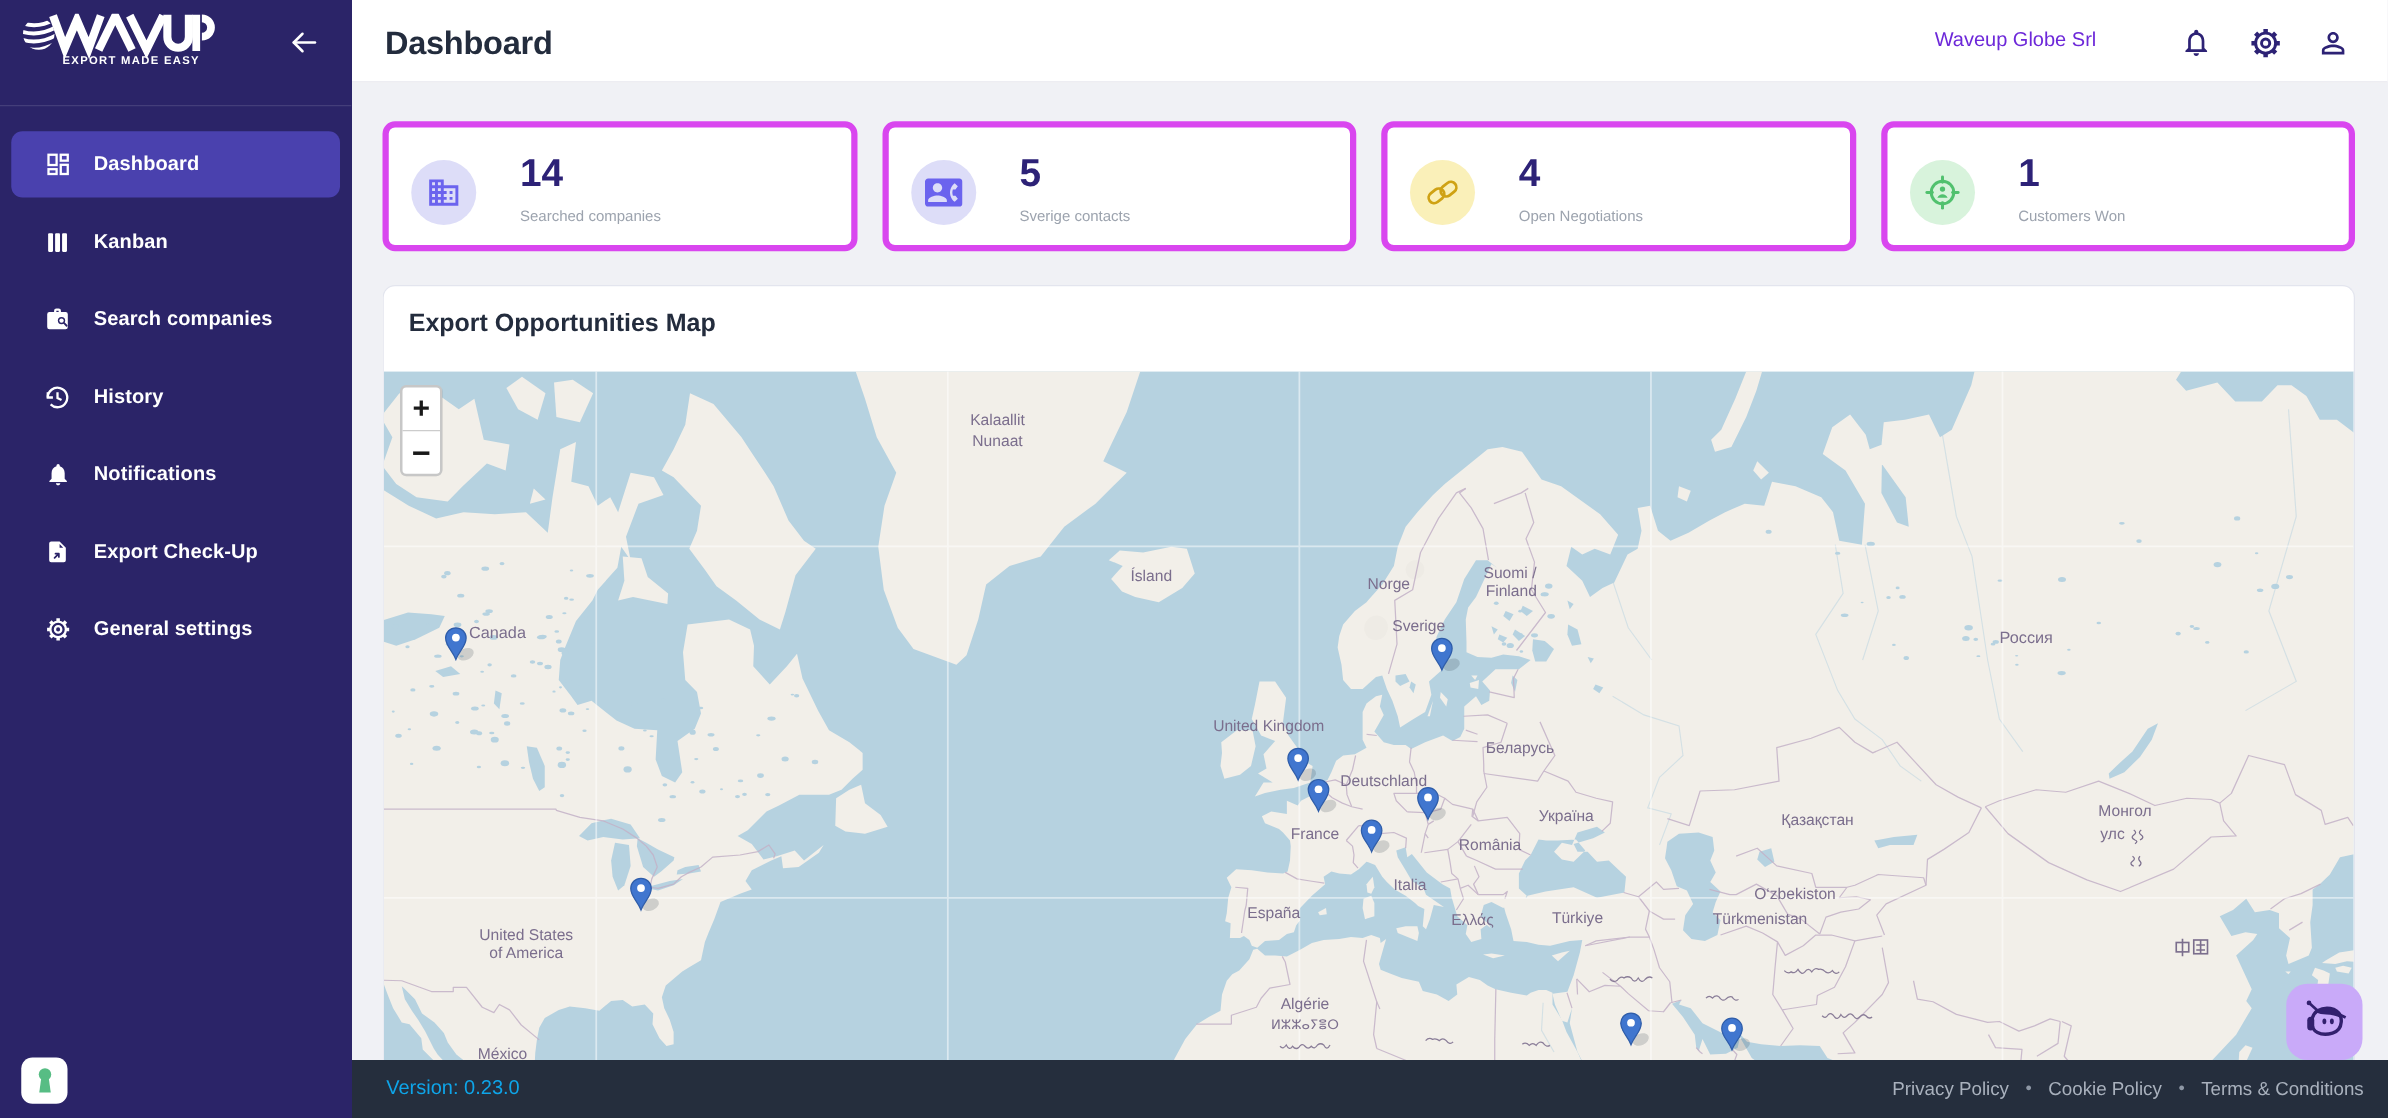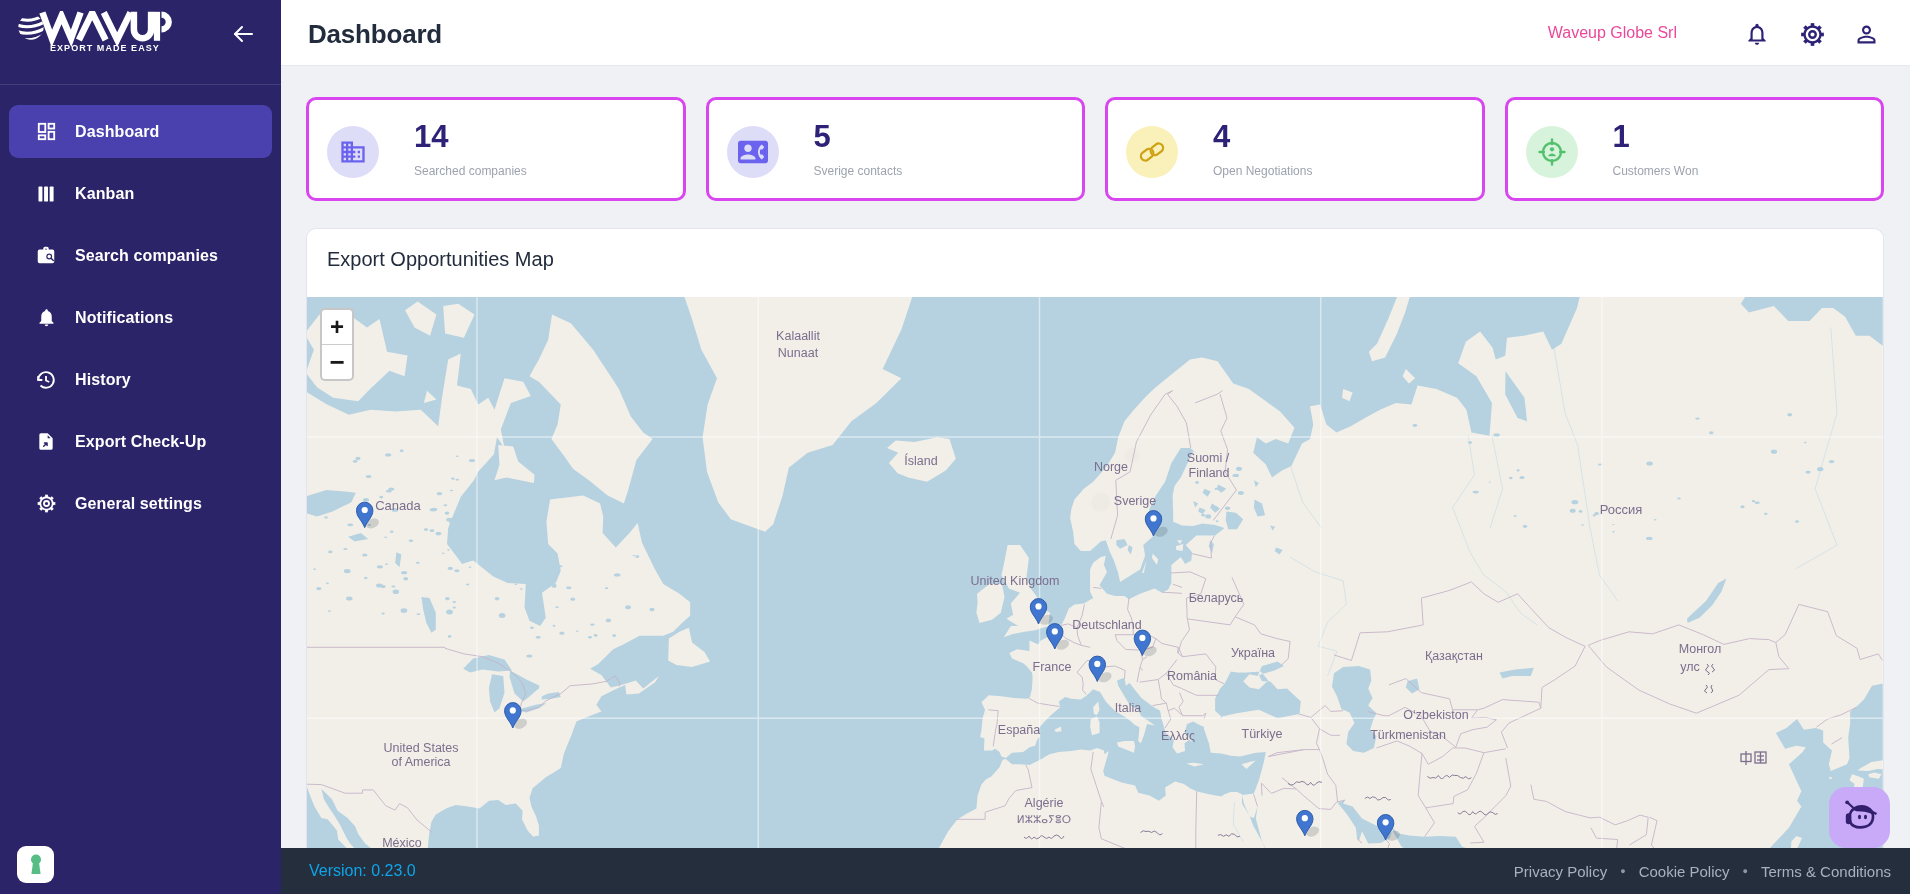--- a/index.html
+++ b/index.html
@@ -9,31 +9,31 @@
 .logo{position:absolute;left:15px;top:11px}
 .backarw{position:absolute;right:26px;top:22px;color:#fff}
 .nav{padding:20px 9px 0 9px}
 .nav-item{display:flex;align-items:center;height:53px;margin-bottom:9px;border-radius:9px;color:#fff}
 .nav-item.active{background:#4a41ae}
 .nav-ic{width:22px;height:22px;margin-left:26px;flex:0 0 22px;display:flex;align-items:center;justify-content:center}
 .nav-tx{margin-left:18px;font-size:16px;font-weight:700;letter-spacing:0.1px}
 .keyhole{position:fixed;left:17px;top:846px;width:37px;height:37px;background:#fff;border-radius:9px;z-index:40;display:flex;align-items:center;justify-content:center}
 .topbar{position:fixed;left:281px;top:0;right:0;height:66px;background:#fff;border-bottom:1px solid #e7e8ee;z-index:20}
 .pagetitle{position:absolute;left:27px;top:19px;font-size:26px;font-weight:700;color:#232c3d;letter-spacing:-0.2px}
-.company{position:absolute;right:233px;top:24px;font-size:16px;color:#ec4899}
+.company{position:absolute;right:233px;top:24px;font-size:16px;color:#6d28d9}
 .tb-ic{position:absolute;top:21px;color:#2d2275}
 .content{position:fixed;left:281px;top:66px;right:0;bottom:0;background:#f0f1f5;z-index:1}
 .cards{position:absolute;left:25px;top:31px;width:1578px;display:flex;gap:20px}
-.card{flex:1;background:#fff;border:3px solid #d946ef;border-radius:10px;height:104px;position:relative}
+.card{flex:1;background:#fff;border:5px solid #d946ef;border-radius:10px;height:104px;position:relative}
 .badge{position:absolute;left:18px;top:26px;width:52px;height:52px;border-radius:50%;display:flex;align-items:center;justify-content:center}
 .b-ind{background:#ddddf8}.b-yel{background:#faf0b9}.b-grn{background:#d8f3dc}
 .num{position:absolute;left:105px;top:19px;font-size:31px;font-weight:700;color:#2d2277}
 .lbl{position:absolute;left:105px;top:64px;font-size:12px;color:#9ca3ae}
 .mapcard{position:absolute;left:25px;top:162px;width:1578px;height:760px;background:#fff;border:1px solid #e3e5ee;border-radius:10px 10px 0 0;border-bottom:none}
-.maptitle{position:absolute;left:20px;top:19px;font-size:20px;font-weight:400;color:#232c3d}
+.maptitle{position:absolute;left:20px;top:19px;font-size:20px;font-weight:700;color:#232c3d}
 .maparea{position:absolute;left:0px;top:68px;width:1576px;height:598px;overflow:hidden}
 .zoomctl{position:fixed;left:320px;top:308px;width:34px;height:73px;background:#fff;border:2px solid rgba(0,0,0,0.22);border-radius:5px;z-index:15}
 .zbtn{width:30px;height:34px;display:flex;align-items:center;justify-content:center;font-size:24px;font-weight:700;color:#191919;font-family:"Liberation Sans",sans-serif}
 .zdiv{height:1px;background:#ccc}
 .footer{position:fixed;left:280px;right:0;bottom:0;height:46px;background:#252e3d;z-index:25}
 .version{position:absolute;left:29px;top:14px;font-size:16px;color:#0ea5e9}
 .flinks{position:absolute;right:19px;top:15px;font-size:15px;color:#a9b1bd}
 .flinks .dot{display:inline-block;margin:0 13px;position:relative;top:-3px;font-size:9px;color:#8e97a5}
 .chatbtn{position:fixed;left:1829px;top:787px;width:61px;height:61px;border-radius:17px;background:#c9aaf9;z-index:40;display:flex;align-items:center;justify-content:center}
 </style></head>
@@ -581,35 +581,35 @@
             <path d="M9 4a2 2 0 0 1 2-2h2a2 2 0 0 1 2 2v1h4a2 2 0 0 1 2 2v11a2 2 0 0 1-2 2H5a2 2 0 0 1-2-2V7a2 2 0 0 1 2-2h4V4zm2 1h2V4h-2v1z"></path>
             <circle cx="15.5" cy="12.5" r="3.2" fill="#2b2468"></circle>
             <circle cx="15.5" cy="12.5" r="1.9" fill="#fff"></circle>
             <line x1="17.8" y1="14.8" x2="20" y2="17" stroke="#2b2468" stroke-width="1.6" stroke-linecap="round"></line>
           </svg>
         </div>
       <div class="nav-tx">Search companies</div>
     </div>
     <div class="nav-item">
       <div class="nav-ic">
-          <svg width="21" height="21" viewBox="0 0 24 24" fill="#fff">
-            <path d="M12 22c1.1 0 2-.9 2-2h-4c0 1.1.89 2 2 2zm6-6v-5c0-3.07-1.64-5.64-4.5-6.32V4c0-.83-.67-1.5-1.5-1.5s-1.5.67-1.5 1.5v.68C7.63 5.36 6 7.92 6 11v5l-2 2v1h16v-1l-2-2z"></path>
-          </svg>
-        </div>
-      <div class="nav-tx">Notifications</div>
-    </div>
-    <div class="nav-item">
-      <div class="nav-ic">
           <svg width="22" height="22" viewBox="0 0 24 24" fill="none" stroke="#fff" stroke-width="2">
             <path d="M3.5 12a8.5 8.5 0 1 1 2.5 6"></path>
             <polyline points="3.5,7.5 3.5,12 8,12" stroke-width="2" fill="none"></polyline>
             <polyline points="12,7.5 12,12.5 15.5,14.2"></polyline>
           </svg>
         </div>
       <div class="nav-tx">History</div>
+    </div>
+    <div class="nav-item">
+      <div class="nav-ic">
+          <svg width="21" height="21" viewBox="0 0 24 24" fill="#fff">
+            <path d="M12 22c1.1 0 2-.9 2-2h-4c0 1.1.89 2 2 2zm6-6v-5c0-3.07-1.64-5.64-4.5-6.32V4c0-.83-.67-1.5-1.5-1.5s-1.5.67-1.5 1.5v.68C7.63 5.36 6 7.92 6 11v5l-2 2v1h16v-1l-2-2z"></path>
+          </svg>
+        </div>
+      <div class="nav-tx">Notifications</div>
     </div>
     <div class="nav-item">
       <div class="nav-ic">
           <svg width="20" height="21" viewBox="0 0 24 24" fill="#fff">
             <path d="M14 2H6a2 2 0 0 0-2 2v16a2 2 0 0 0 2 2h12a2 2 0 0 0 2-2V8l-6-6zm0 2.5L17.5 8H14V4.5z"></path>
             <path d="M9.2 17.8l4.1-4.1m0 0v3.2m0-3.2h-3.2" stroke="#2b2468" stroke-width="1.7" fill="none" stroke-linecap="round" stroke-linejoin="round"></path>
           </svg>
         </div>
       <div class="nav-tx">Export Check-Up</div>
     </div>

